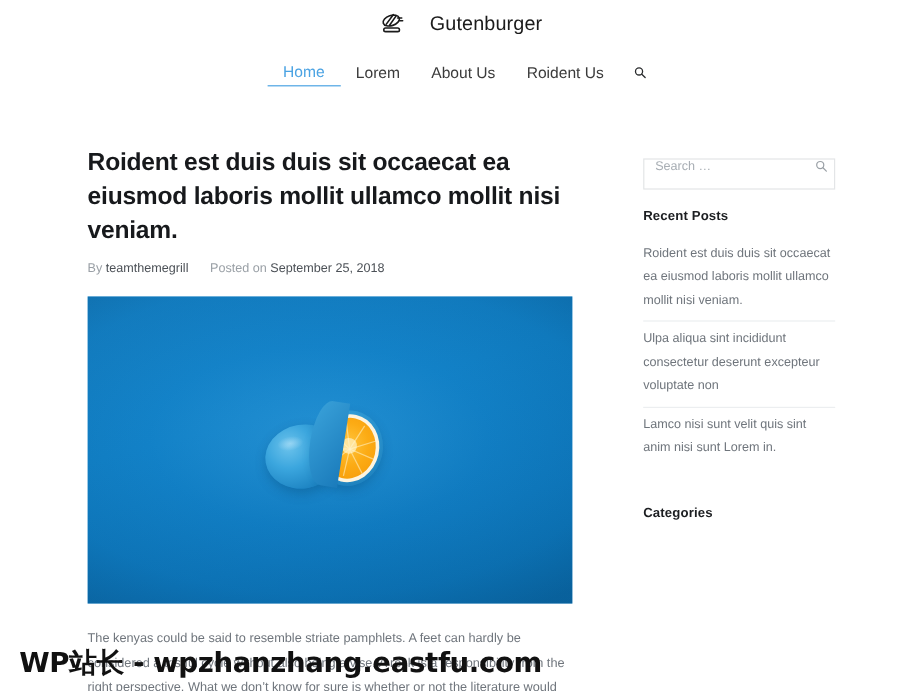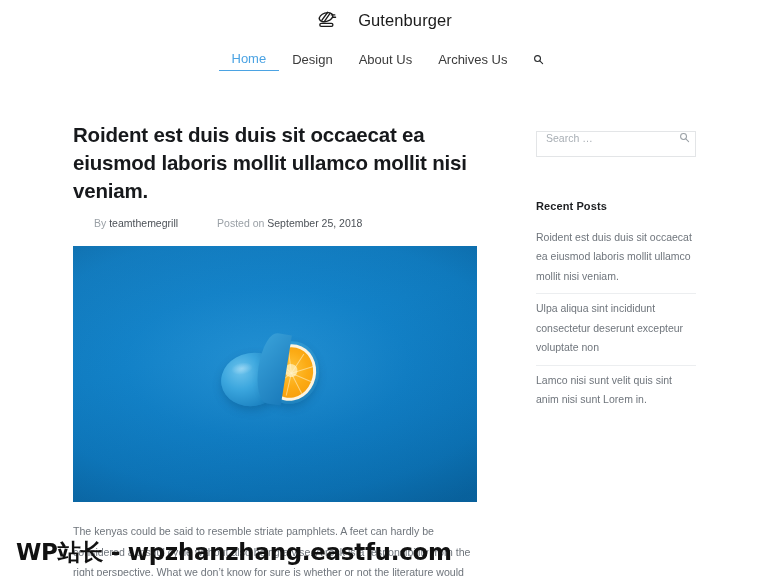--- a/index.html
+++ b/index.html
@@ -88,21 +88,21 @@
   .entry-meta {
     margin-top: 12px;
     font-size: 10.5px;
     color: #8b9096;
     display: flex;
     align-items: baseline;
     gap: 18px;
   }
   .entry-meta .meta-author-name,
   .entry-meta .meta-date { color: #4c5157; }
-  .entry-meta .meta-label { color: #9aa0a6; margin-left: 21px; }
+  .entry-meta .meta-label { color: #9aa0a6; }
 
   .featured-image {
     margin-top: 17px;
     width: 404px;
     height: 256px;
     position: relative;
     overflow: hidden;
     background: linear-gradient(165deg, #1683c8 0%, #1180c6 38%, #0e78bd 72%, #0b6fb0 100%);
     cursor: pointer;
   }
@@ -195,21 +195,21 @@
     font-family: "Liberation Sans", sans-serif;
     outline: none;
   }
   .search-input::placeholder { color: #a8aeb4; }
   .search-submit {
     position: absolute; right: 6px; top: 4px;
     background: none; border: none; padding: 0; cursor: pointer;
     line-height: 0;
   }
 
-  .widget { margin-top: 43px; width: 160px; }
+  .widget { margin-top: 16px; width: 160px; }
   .widget-title {
     font-size: 11px;
     font-weight: bold;
     color: #1c1e21;
     letter-spacing: .1px;
     margin-bottom: 11px;
   }
   .widget-list { list-style: none; }
   .widget-list li { border-bottom: 1px solid #eceef0; }
   .widget-list li:last-child { border-bottom: none; }
@@ -250,23 +250,23 @@
         <line x1="16.0" y1="6.2" x2="19.6" y2="6.2"></line>
         <line x1="17.2" y1="8.6" x2="20.4" y2="8.6"></line>
         <rect x="4.0" y="15.0" width="13.6" height="3.1" rx="1.5"></rect>
       </svg>
     </span>
     <span class="brand-name">Gutenburger</span>
   </a>
 
   <nav class="main-nav">
     <a class="nav-item is-active">Home</a>
-    <a class="nav-item">Design</a>
+    <a class="nav-item">Lorem</a>
     <a class="nav-item">About Us</a>
-    <a class="nav-item">Archives Us</a>
+    <a class="nav-item">Roident Us</a>
     <button class="nav-search-btn">
       <span>
         <svg viewBox="0 0 16 16" width="11" height="11" fill="none" stroke="#2a2c2e" stroke-width="1.6">
           <circle cx="6.6" cy="6.6" r="4.3"></circle>
           <line x1="9.9" y1="9.9" x2="14" y2="14" stroke-linecap="round"></line>
         </svg>
       </span>
     </button>
   </nav>
 </header>
@@ -336,17 +336,21 @@
         <li>
             <a>Ulpa aliqua sint incididunt consectetur deserunt excepteur voluptate non</a>
           </li>
         <li>
             <a>Lamco nisi sunt velit quis sint anim nisi sunt Lorem in.</a>
           </li>
       </ul>
     </section>
 
 
+    <section class="widget plain spaced">
+      <h2 class="widget-title">Categories</h2>
+
+    </section>
 
   </aside>
 </div>
 
 <div class="watermark">WP站长 - wpzhanzhang.eastfu.com</div>
 
 </body></html>

